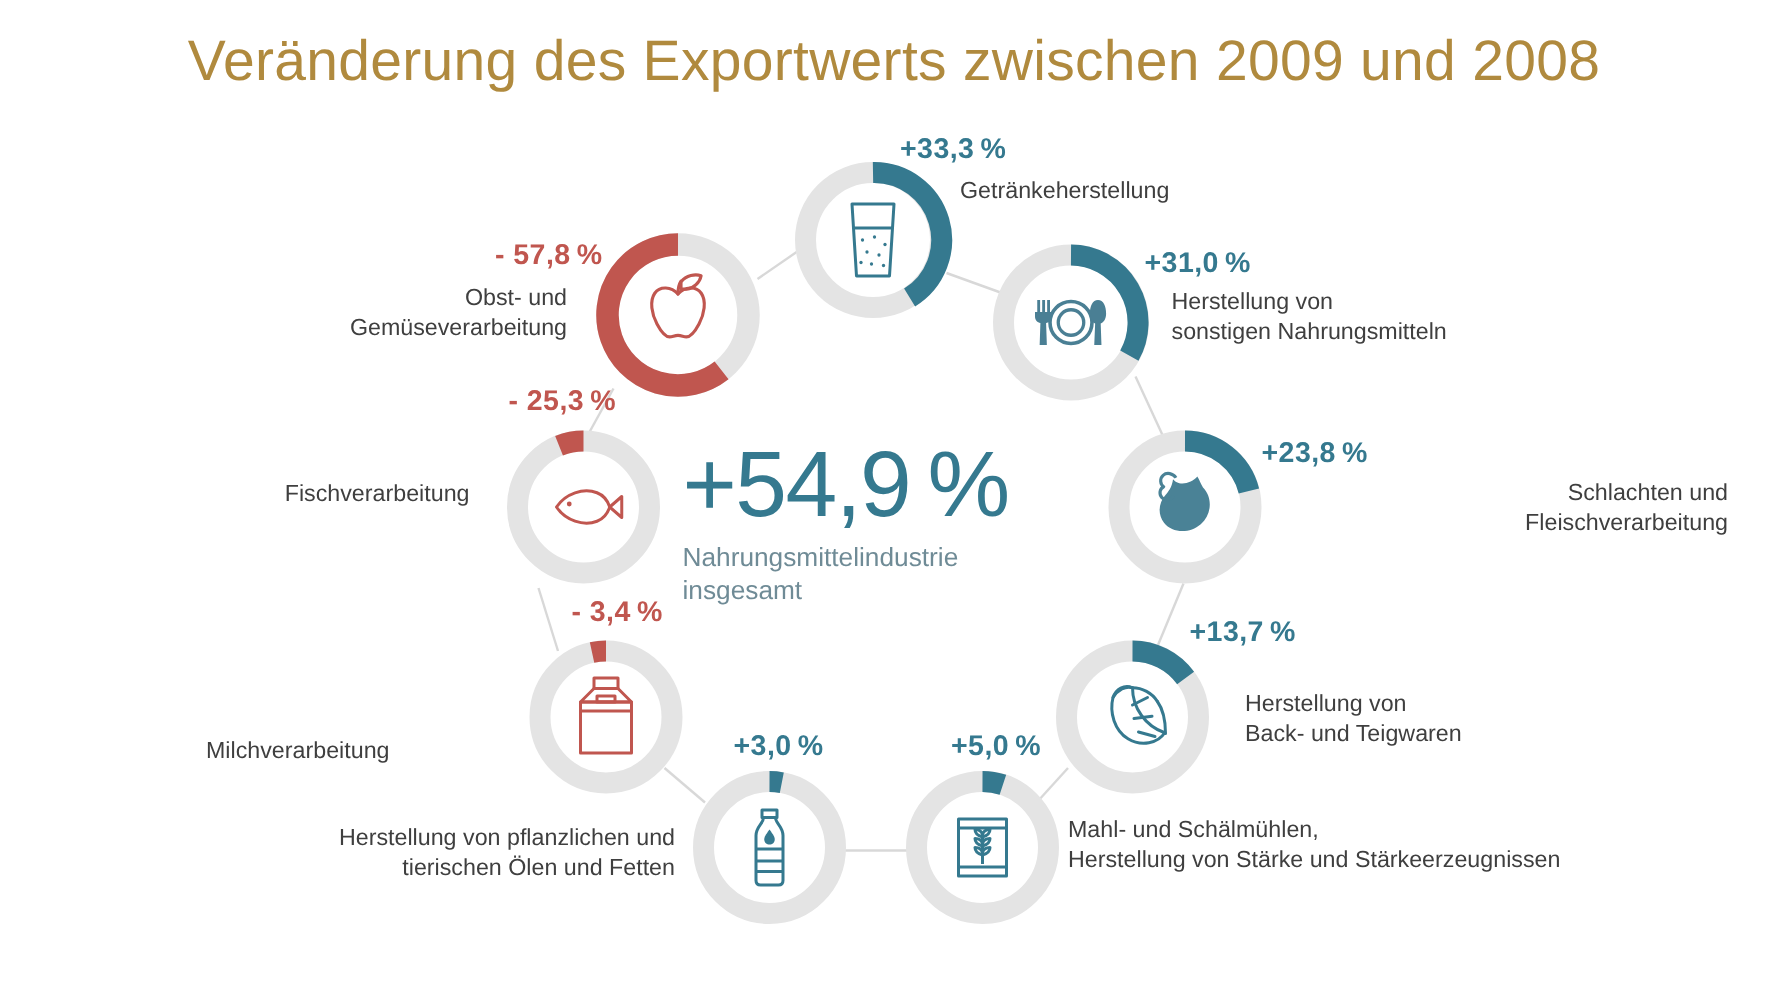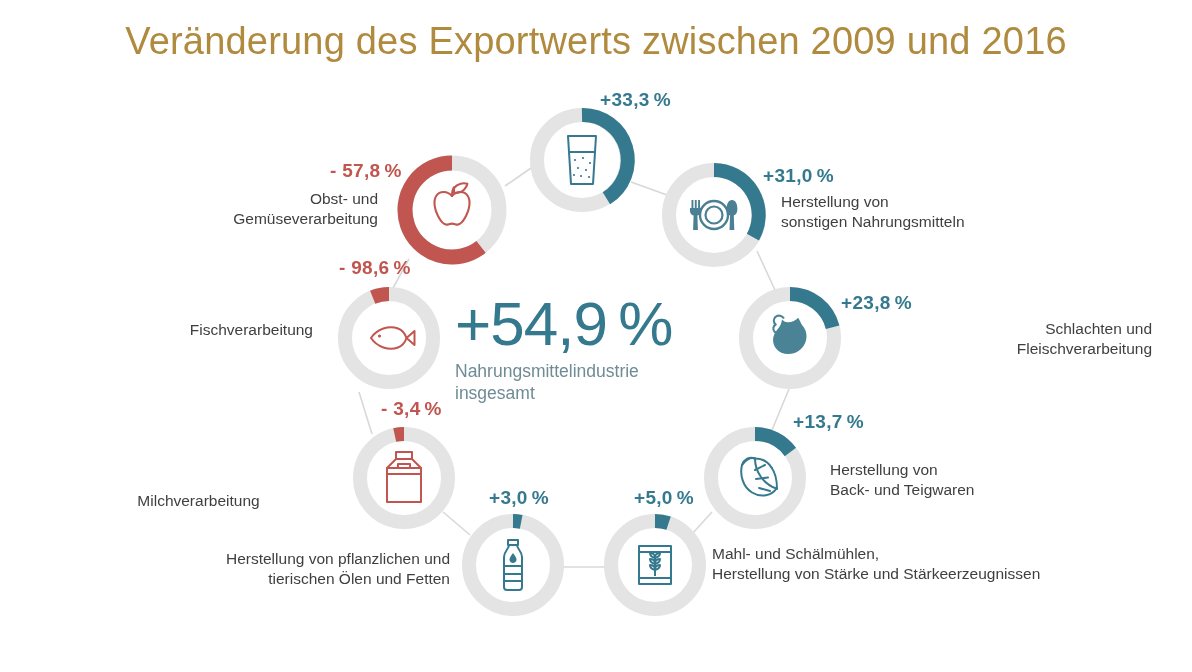--- a/index.html
+++ b/index.html
@@ -20,21 +20,21 @@
 
   .center-wrap{position:absolute;left:455px;top:295px;width:260px;}
   .center-val{font-size:62px;color:#35798f;font-weight:400;line-height:.95;letter-spacing:-1px;}
   .center-sub{font-size:17.5px;color:#6f8b96;line-height:1.25;margin-top:7px;white-space:pre-line;}
 </style>
 </head>
 <body>
 
 <div id="stage">
 
-  <div class="title">Veränderung des Exportwerts zwischen 2009 und 2016</div>
+  <div class="title">Veränderung des Exportwerts zwischen 2009 und 2008</div>
 
   <svg class="board" viewBox="0 0 1192 672">
     <g stroke="#d8d8d8" stroke-width="1.6" fill="none">
       <line x1="505" y1="186" x2="534" y2="166"></line>
       <line x1="631" y1="182" x2="667" y2="195"></line>
       <line x1="757" y1="251" x2="775" y2="290"></line>
       <line x1="789" y1="389" x2="772" y2="430"></line>
       <line x1="712" y1="512" x2="692" y2="534"></line>
       <line x1="608" y1="567" x2="561" y2="567"></line>
       <line x1="470" y1="535" x2="443" y2="512"></line>
@@ -172,25 +172,26 @@
   </div>
 
   <div class="val neg" style="left:330px;top:160px;">- 57,8 %</div>
   <div class="val pos" style="left:600px;top:89px;">+33,3 %</div>
   <div class="val pos" style="left:763px;top:165px;">+31,0 %</div>
   <div class="val pos" style="left:841px;top:292px;">+23,8 %</div>
   <div class="val pos" style="left:793px;top:411px;">+13,7 %</div>
   <div class="val pos" style="left:634px;top:487px;">+5,0 %</div>
   <div class="val pos" style="left:489px;top:487px;">+3,0 %</div>
   <div class="val neg" style="left:381px;top:398px;">- 3,4 %</div>
-  <div class="val neg" style="left:339px;top:257px;">- 98,6 %</div>
+  <div class="val neg" style="left:339px;top:257px;">- 25,3 %</div>
 
   <div class="lbl" style="left:58px;top:189px;width:320px;text-align:right;">Obst- und
 Gemüseverarbeitung</div>
 
+  <div class="lbl" style="left:640px;top:118px;width:300px;text-align:left;">Getränkeherstellung</div>
 
   <div class="lbl" style="left:781px;top:192px;width:300px;text-align:left;">Herstellung von
 sonstigen Nahrungsmitteln</div>
 
   <div class="lbl" style="left:852px;top:319px;width:300px;text-align:right;">Schlachten und
 Fleischverarbeitung</div>
 
   <div class="lbl" style="left:830px;top:460px;width:300px;text-align:left;">Herstellung von
 Back- und Teigwaren</div>
 

